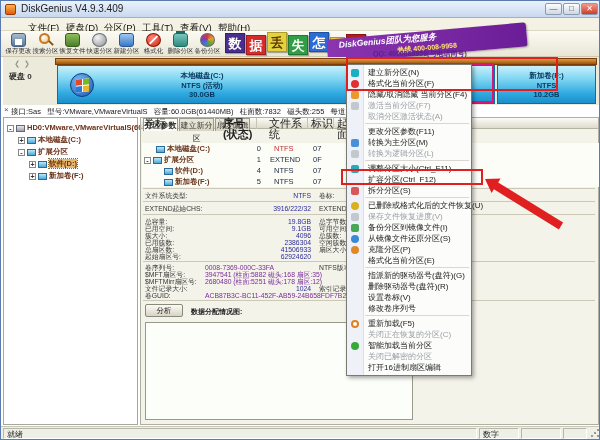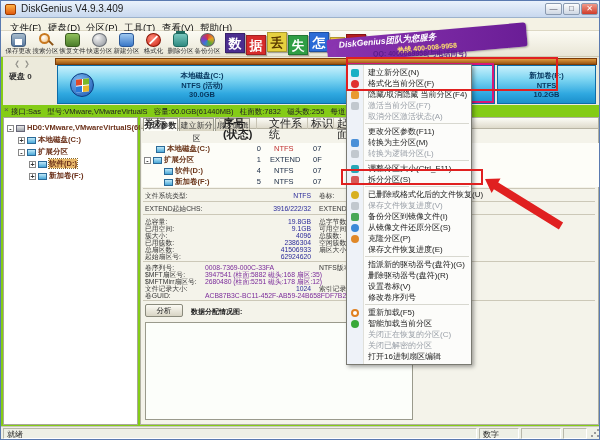--- a/index.html
+++ b/index.html
@@ -1,30 +1,30 @@
 <!DOCTYPE html>
 <html><head>
 <meta charset="utf-8">
 <style>
   html,body{margin:0;padding:0;background:#9aa8b8;font-family:"Liberation Sans","DejaVu Sans",sans-serif;}
   *{box-sizing:border-box;}
-  #win{position:relative;width:600px;height:440px;background:#84cc16;border:1px solid #5a7ab0;overflow:hidden;}
+  #win{position:relative;width:600px;height:440px;background:#ffffff;border:1px solid #5a7ab0;overflow:hidden;}
   .abs{position:absolute;}
   .nowrap{white-space:pre;}
 
   
   .titlebar{left:0;top:0;width:600px;height:17px;background:linear-gradient(#eaf2fc,#c8d8ee);border-bottom:1px solid #9cb2cc;}
   .appico{left:4px;top:3px;width:11px;height:11px;background:linear-gradient(#ffb347,#e05a10);border:1px solid #9a3c00;border-radius:2px;}
   .apptitle{left:20px;top:2px;font-size:10px;color:#1a1a1a;}
   .winbtn{top:2px;width:17px;height:12px;border:1px solid #8a9ab0;border-radius:2px;background:linear-gradient(#fdfdfd,#cfd8e4);font-size:8px;line-height:10px;text-align:center;color:#445;}
   .winbtn.close{background:linear-gradient(#f09a8a,#cf3b2a);color:#fff;}
 
   
   .menubar{left:0;top:17px;width:600px;height:13px;background:#f4f2e4;border-bottom:1px solid #ddd8c4;font-size:9.5px;color:#111;}
-  .mbitem{top:4px;height:12px;line-height:12px;padding:0 5px;}
+  .mbitem{top:4px;height:12px;line-height:12px;padding:0 5px;margin-left:18px;}
 
   
   .toolbar{left:0;top:30px;width:600px;height:26px;background:linear-gradient(#fcfbf4,#e9e6d6);border-bottom:1px solid #cfc9b2;}
   .tbtn{top:1px;width:27px;height:24px;text-align:center;}
   .tbtn .lbl{position:absolute;left:-3px;right:-3px;bottom:0;font-size:6.5px;color:#333;white-space:nowrap;}
   .tico{position:absolute;left:6px;top:1px;width:15px;height:14px;border-radius:3px;}
   .ic-save{background:linear-gradient(#a8bccc,#5878a0);border:1px solid #46607e;}
   .ic-save:after{content:"";position:absolute;left:3px;bottom:1px;width:7px;height:6px;background:#fff;}
   .ic-search{background:radial-gradient(circle at 35% 35%,#fff,#f0c080);border:2px solid #c87820;border-radius:50%;width:11px;height:11px;left:7px;}
   .ic-search:after{content:"";position:absolute;left:7px;top:7px;width:6px;height:2px;background:#8a5010;transform:rotate(45deg);}
@@ -358,37 +358,38 @@
     <div class="mi"><span class="mico" style="background:#e03030;border-radius:50%"></span><span>格式化当前分区(F)</span></div>
     <div class="mi"><span class="mico" style="background:#e89a30;border-radius:2px"></span><span>隐藏/取消隐藏 当前分区(F4)</span></div>
     <div class="mi dis"><span class="mico" style="background:#c2c8ce;border-radius:2px"></span><span>激活当前分区(F7)</span></div>
     <div class="mi dis"><span>取消分区激活状态(A)</span></div>
     <div class="msep"></div>
     <div class="mi"><span>更改分区参数(F11)</span></div>
     <div class="mi"><span class="mico" style="background:#4a90d8;border-radius:2px"></span><span>转换为主分区(M)</span></div>
     <div class="mi dis"><span class="mico" style="background:#c2c8ce;border-radius:2px"></span><span>转换为逻辑分区(L)</span></div>
     <div class="msep"></div>
     <div class="mi"><span class="mico" style="background:#28a8b8;border-radius:2px"></span><span>调整分区大小(Ctrl_F11)</span></div>
+    <div class="mi"><span>扩容分区(Ctrl_F12)</span></div>
     <div class="mi"><span class="mico" style="background:#d85858;border-radius:2px"></span><span>拆分分区(S)</span></div>
     <div class="msep"></div>
     <div class="mi"><span class="mico" style="background:#d8b020;border-radius:50%"></span><span>已删除或格式化后的文件恢复(U)</span></div>
     <div class="mi dis"><span class="mico" style="background:#c2c8ce;border-radius:2px"></span><span>保存文件恢复进度(V)</span></div>
     <div class="mi"><span class="mico" style="background:#48a858;border-radius:2px"></span><span>备份分区到镜像文件(I)</span></div>
     <div class="mi"><span class="mico" style="background:#3a88d8;border-radius:50%"></span><span>从镜像文件还原分区(S)</span></div>
     <div class="mi"><span class="mico" style="background:#e08828;border-radius:50%"></span><span>克隆分区(P)</span></div>
-    <div class="mi"><span>保存文件恢复进度(E)</span></div>
+    <div class="mi"><span>格式化当前分区(E)</span></div>
     <div class="msep"></div>
     <div class="mi"><span>指派新的驱动器号(盘符)(G)</span></div>
     <div class="mi"><span>删除驱动器号(盘符)(R)</span></div>
     <div class="mi"><span>设置卷标(V)</span></div>
     <div class="mi"><span>修改卷序列号</span></div>
     <div class="msep"></div>
     <div class="mi"><span class="mico" style="background:#fff;border:2px solid #e08020;border-radius:50%"></span><span>重新加载(F5)</span></div>
+    <div class="mi dis"><span>关闭正在恢复的分区(C)</span></div>
     <div class="mi"><span class="mico" style="background:#38a838;border-radius:50%"></span><span>智能加载当前分区</span></div>
-    <div class="mi dis"><span>关闭正在恢复的分区(C)</span></div>
     <div class="mi dis"><span>关闭已解密的分区</span></div>
     <div class="mi"><span>打开16进制扇区编辑</span></div>
   </div>
 
   <div class="abs redbox" style="left:345px;top:56px;width:212px;height:34px;"></div>
   <div class="abs redbox" style="left:340px;top:168px;width:142px;height:16px;"></div>
   <svg id="annot" class="abs" width="600" height="440">
     <polygon points="484,178 499.5,177.6 497.2,181.4 562.1,221.6 557.9,228.4 492.9,188.2 490.6,192.1" fill="#e02020"></polygon>
   </svg>
 

